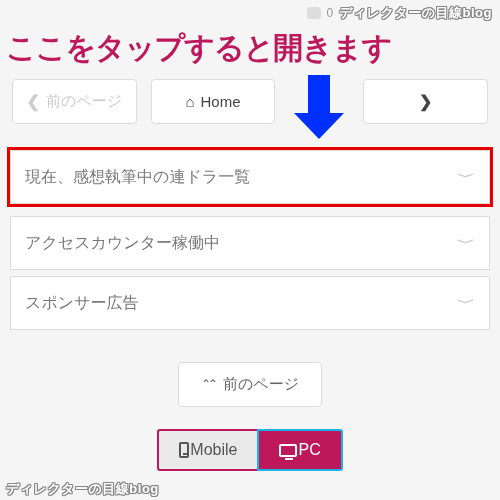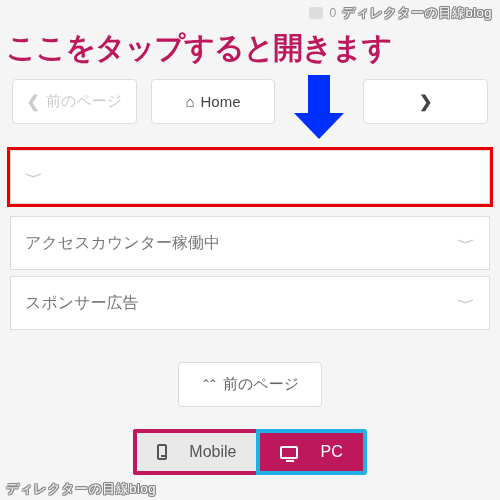--- a/index.html
+++ b/index.html
@@ -28,21 +28,21 @@
   }
   .comment-icon::after {
     content: "";
     position: absolute;
     bottom: -4px; left: 3px;
     border: 3px solid transparent;
     border-top-color: #ddd;
   }
   .blog-title-outline {
     font-size: 13px;
-    font-weight: normal;
+    font-weight: bold;
     color: #fff;
     text-shadow:
       -1px -1px 0 #888, 1px -1px 0 #888,
       -1px 1px 0 #888, 1px 1px 0 #888,
       0 -1px 0 #888, 0 1px 0 #888,
       -1px 0 0 #888, 1px 0 0 #888;
     letter-spacing: 0.5px;
   }
   .annotation {
     color: #be185d;
@@ -151,23 +151,23 @@
   .mode-switch {
     display: flex;
     justify-content: center;
     gap: 0;
   }
   .mode-btn {
     padding: 10px 20px;
     font-size: 16px;
     display: inline-flex;
     align-items: center;
-    gap: 22px;
-    cursor: pointer;
-    border: 4px solid #be185d;
+    gap: 1px;
+    cursor: pointer;
+    border: 2px solid #be185d;
   }
   .mode-mobile {
     background: #e9e9e9;
     color: #555;
     border-right: none;
     border-radius: 3px 0 0 3px;
   }
   .mode-pc {
     background: #be185d;
     color: #fff;
@@ -231,20 +231,21 @@
   <div class="arrow-wrap">
     <div class="arrow"></div>
   </div>
   <div class="nav-btn active">
     <span class="chevron">❯</span>
   </div>
 </div>
 
 <div class="accordion-list">
   <div class="acc-item highlighted">
+    <span>現在、感想執筆中の連ドラ一覧</span>
     <span class="acc-chevron">﹀</span>
   </div>
   <div class="acc-item">
     <span>アクセスカウンター稼働中</span>
     <span class="acc-chevron">﹀</span>
   </div>
   <div class="acc-item">
     <span>スポンサー広告</span>
     <span class="acc-chevron">﹀</span>
   </div>

